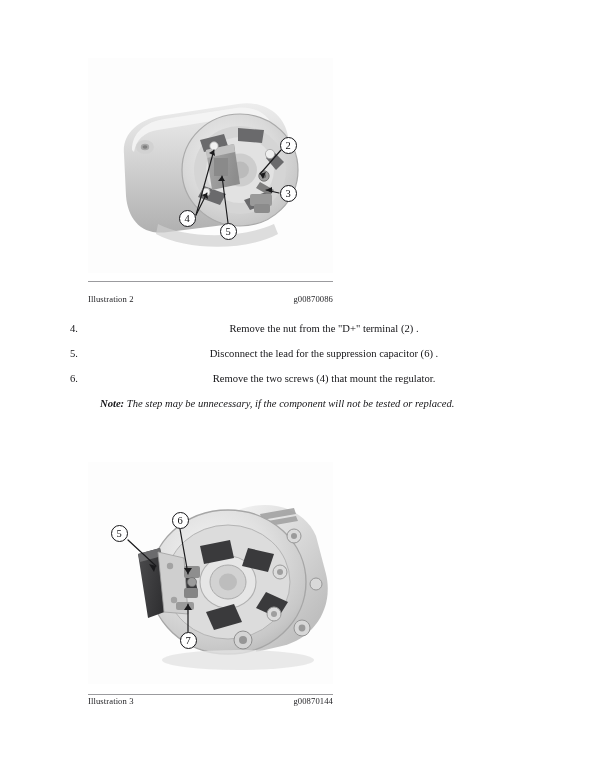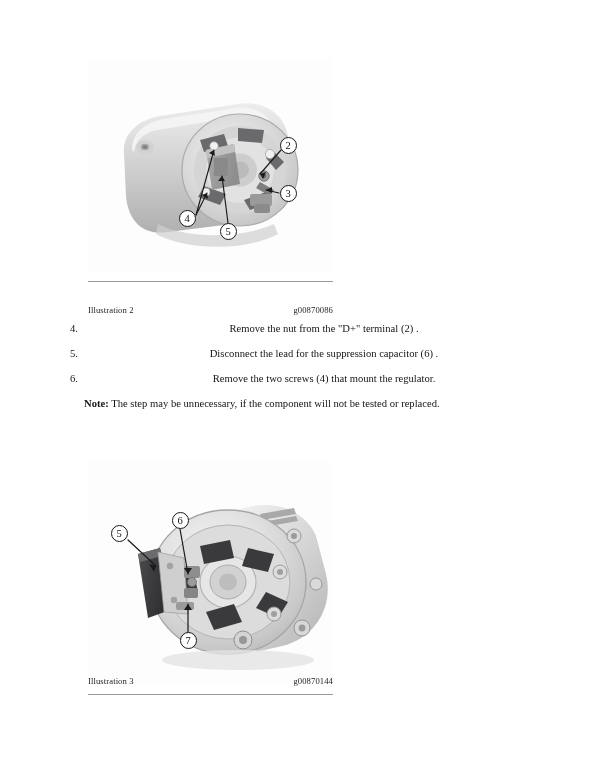--- a/index.html
+++ b/index.html
@@ -74,24 +74,23 @@
 
   .caption {
     position: absolute;
     left: 88px;
     width: 245px;
     display: flex;
     justify-content: space-between;
     font-size: 8.6px;
     color: #1d1d20;
     letter-spacing: 0.1px;
-    margin-top: 11px;
   }
   #caption-1 { top: 294px; }
-  #caption-2 { top: 665px; }
+  #caption-2 { top: 696px; }
 
   
   .step {
     position: absolute;
     left: 70px;
     right: 40px;
     font-size: 10.6px;
     line-height: 13px;
     color: #141417;
   }
@@ -105,26 +104,27 @@
     display: block;
     margin-left: 18px;
     text-align: center;
   }
   #step-4 { top: 322px; }
   #step-5 { top: 347px; }
   #step-6 { top: 372px; }
 
   .note {
     position: absolute;
-    left: 84px;
+    left: 100px;
     right: 34px;
     top: 397px;
     font-size: 10.6px;
     line-height: 13px;
     color: #141417;
+    font-style: italic;
   }
   .note b { font-weight: bold; }
 </style>
 </head>
 <body>
 
 <div class="page">
 
   <div class="figure" id="figure-1">
     <div class="photo">

